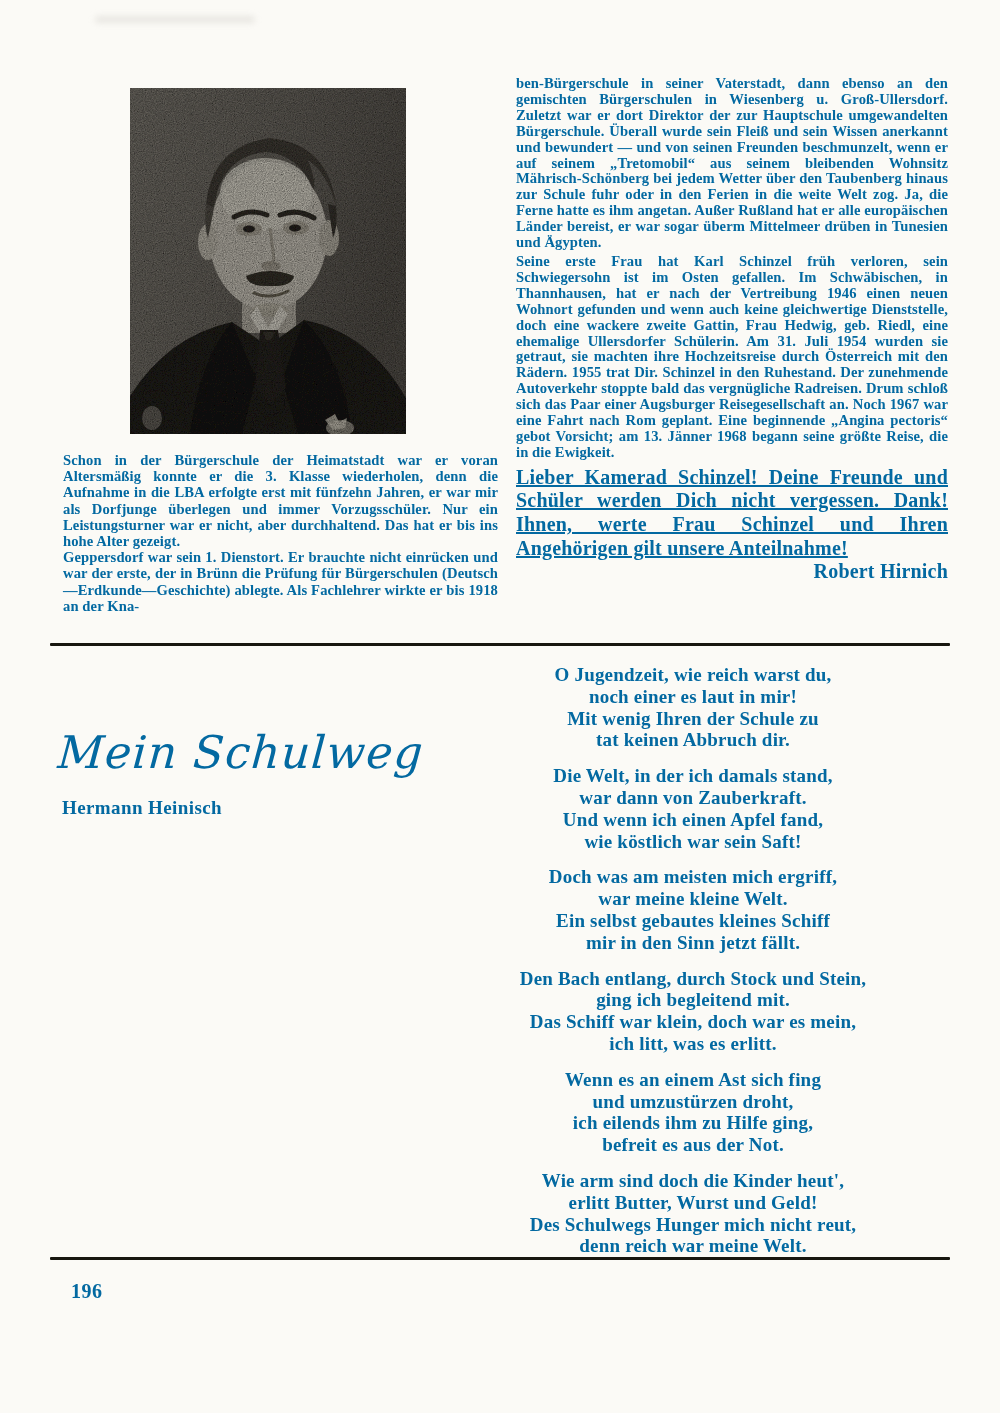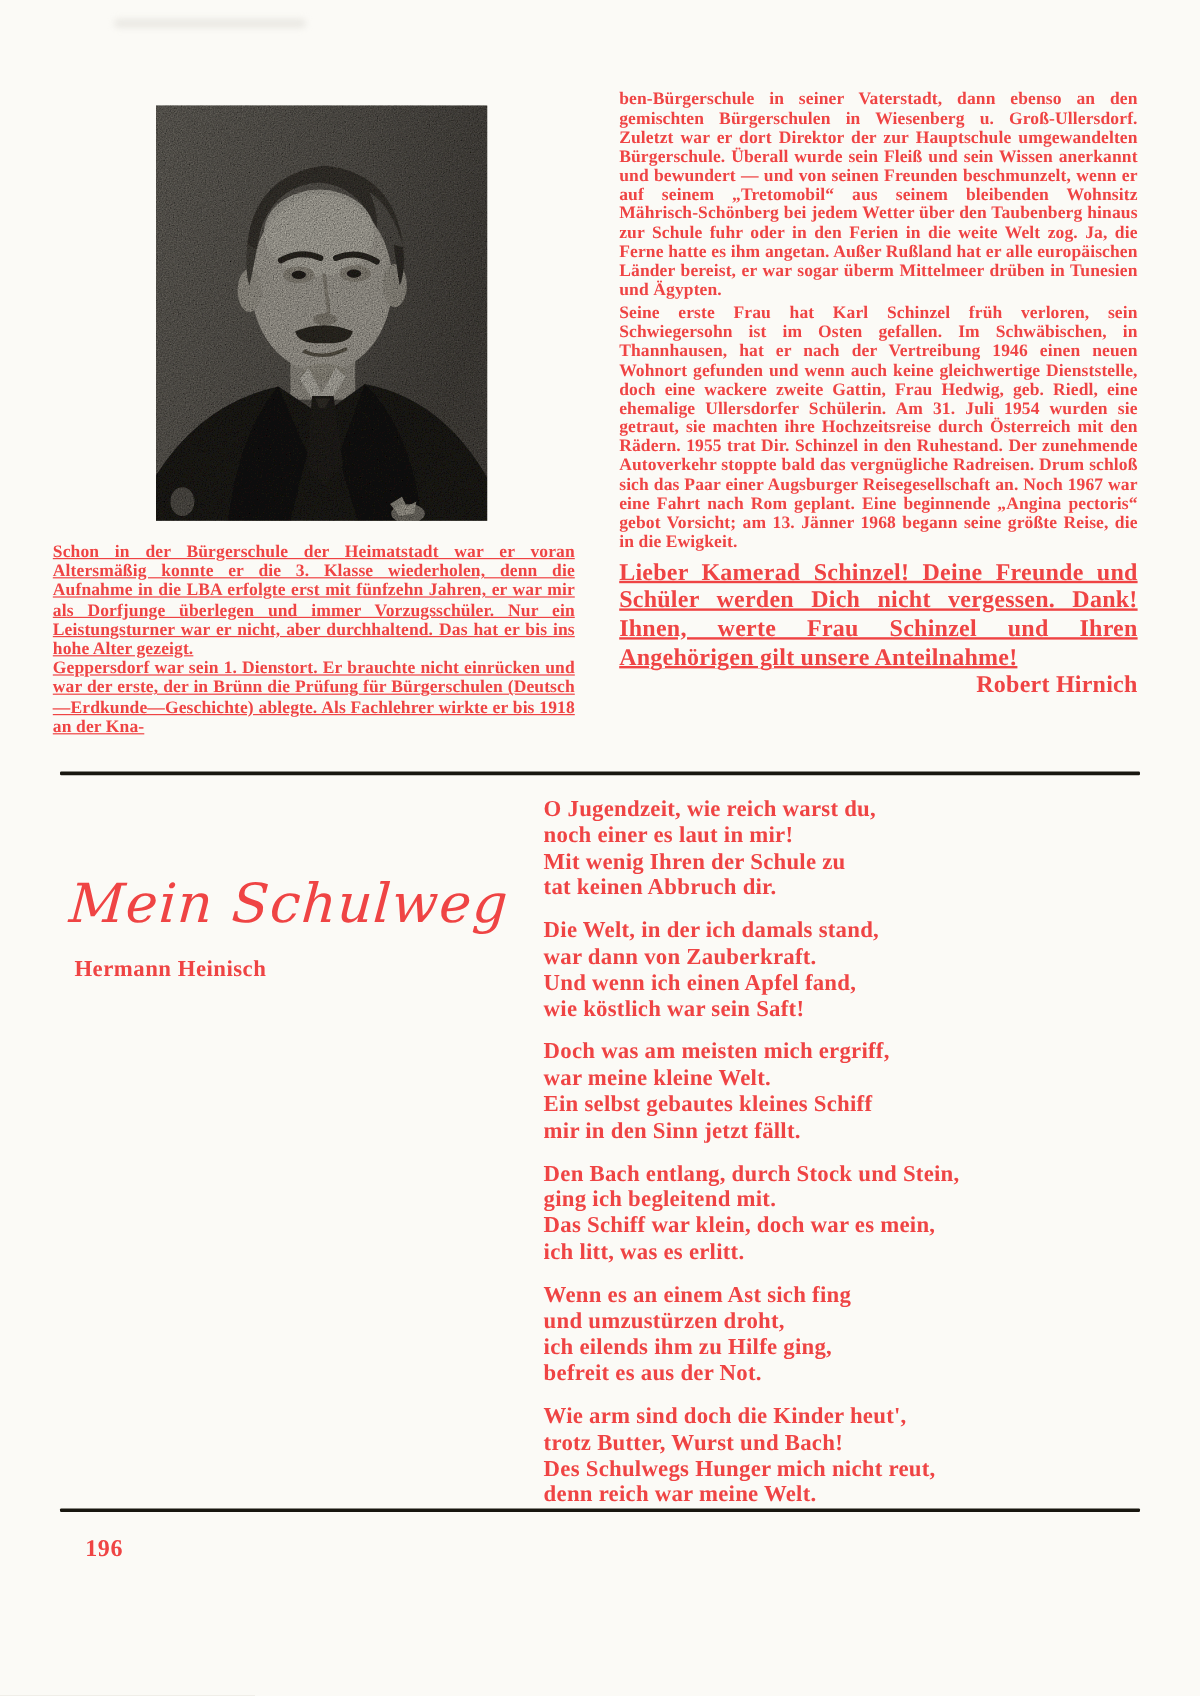--- a/index.html
+++ b/index.html
@@ -1,39 +1,39 @@
 <!DOCTYPE html>
 <html><head>
 <meta charset="utf-8">
 <style>
   html,body { margin:0; padding:0; background:#e8e6e0; }
   .page {
     position:relative;
     width:1000px; height:1413px;
     margin:0 auto;
     background:#fbfaf6;
-    color:#ef4444;
+    color:#0369a1;
     font-family:"Liberation Serif","DejaVu Serif",serif;
     overflow:hidden;
   }
   .scan-smudge {
     position:absolute; left:95px; top:16px; width:160px; height:7px;
     background:#d9d7d1; border-radius:4px; filter:blur(3px); opacity:.55;
   }
   .photo {
     position:absolute; left:130px; top:88px; width:276px; height:346px;
     background:#6e6b64;
   }
   .photo svg { display:block; width:100%; height:100%; }
 
   .col { position:absolute; text-align:justify; font-weight:700; }
   .col p { margin:0; }
   .right-col { left:516px; top:76px; width:432px; font-size:14.6px; line-height:15.9px; letter-spacing:.1px; }
   .right-col p + p { margin-top:3px; }
-  .left-col  { left:44px;  top:452px; width:435px; font-size:14.6px; line-height:16.2px; letter-spacing:.1px;text-decoration:underline; }
+  .left-col  { left:63px;  top:452px; width:435px; font-size:14.6px; line-height:16.2px; letter-spacing:.1px; }
   .closing {
     margin-top:5px !important;
     font-size:20px; line-height:23.6px; letter-spacing:.2px;text-decoration:underline;
   }
   .closing .sig { float:right; }
 
   .rule {
     position:absolute; left:50px; width:900px; height:3px;
     background:#18160f; border-radius:1px;
   }
@@ -48,21 +48,21 @@
   }
   .poem-author {
     position:absolute; left:62px; top:797px;
     font-size:19px; font-weight:700; letter-spacing:.4px;
   }
   .poem {
     position:absolute; left:453px; top:664px; width:480px;
     font-size:19px; line-height:21.8px; font-weight:700; letter-spacing:.2px;
   }
   .stanza { margin-bottom:14px; }
-  .poem-line { white-space:nowrap; }
+  .poem-line { white-space:nowrap;text-align:center; }
 
   .page-number {
     position:absolute; left:55px; top:1280px;
     font-size:20px; font-weight:700; letter-spacing:.5px;margin-left:16px;
   }
 </style>
 </head>
 <body>
 
 <div class="page">
@@ -172,21 +172,21 @@
         <div class="poem-line">ich litt, was es erlitt.</div>
       </div>
       <div class="stanza">
         <div class="poem-line">Wenn es an einem Ast sich fing</div>
         <div class="poem-line">und umzustürzen droht,</div>
         <div class="poem-line">ich eilends ihm zu Hilfe ging,</div>
         <div class="poem-line">befreit es aus der Not.</div>
       </div>
       <div class="stanza">
         <div class="poem-line">Wie arm sind doch die Kinder heut',</div>
-        <div class="poem-line">trotz Butter, Wurst und Bach!</div>
+        <div class="poem-line">erlitt Butter, Wurst und Geld!</div>
         <div class="poem-line">Des Schulwegs Hunger mich nicht reut,</div>
         <div class="poem-line">denn reich war meine Welt.</div>
       </div>
     </div>
 
   <div class="rule rule-bottom"></div>
   <div class="page-number">196</div>
 
 </div>
 

